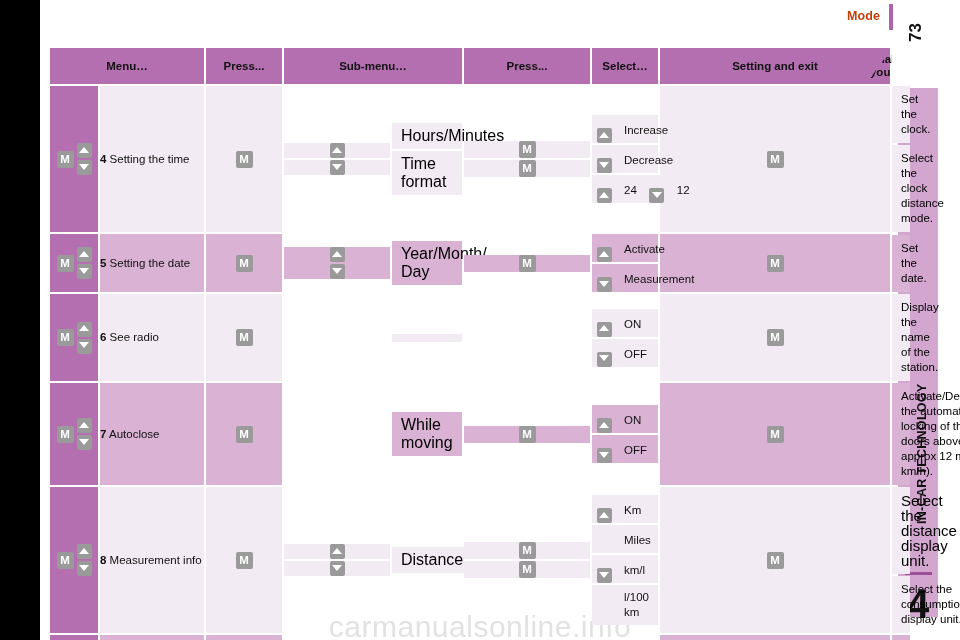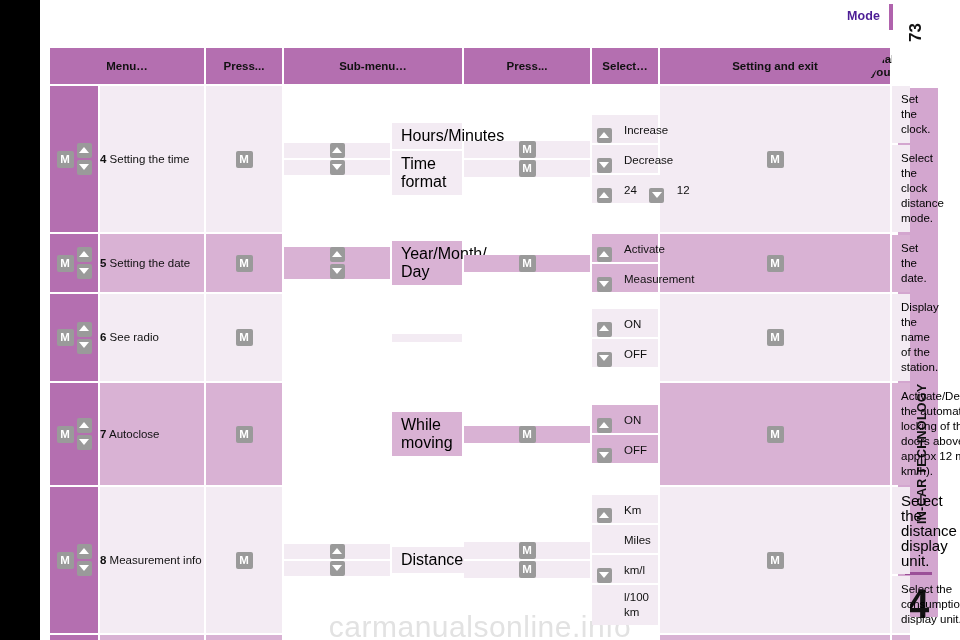--- a/index.html
+++ b/index.html
@@ -14,21 +14,21 @@
   
   .gutter-left {
     position: absolute; left:0; top:0; width:40px; height:640px;
     background:#000000;
   }
 
   
   .runhead {
     position: absolute; left: 0; top: 9px; width: 880px;
     text-align: right;
-    font-size: 12.5px; font-weight: bold; color:#4c1d95;
+    font-size: 12.5px; font-weight: bold; color:#c2410c;
     letter-spacing:0.1px;
   }
   .runhead-rule {
     position:absolute; left: 889px; top: 4px; width:4px; height:26px;
     background:#b063ad;
   }
 
   
   .pagenum {
     position:absolute; left:906px; top:42px;

